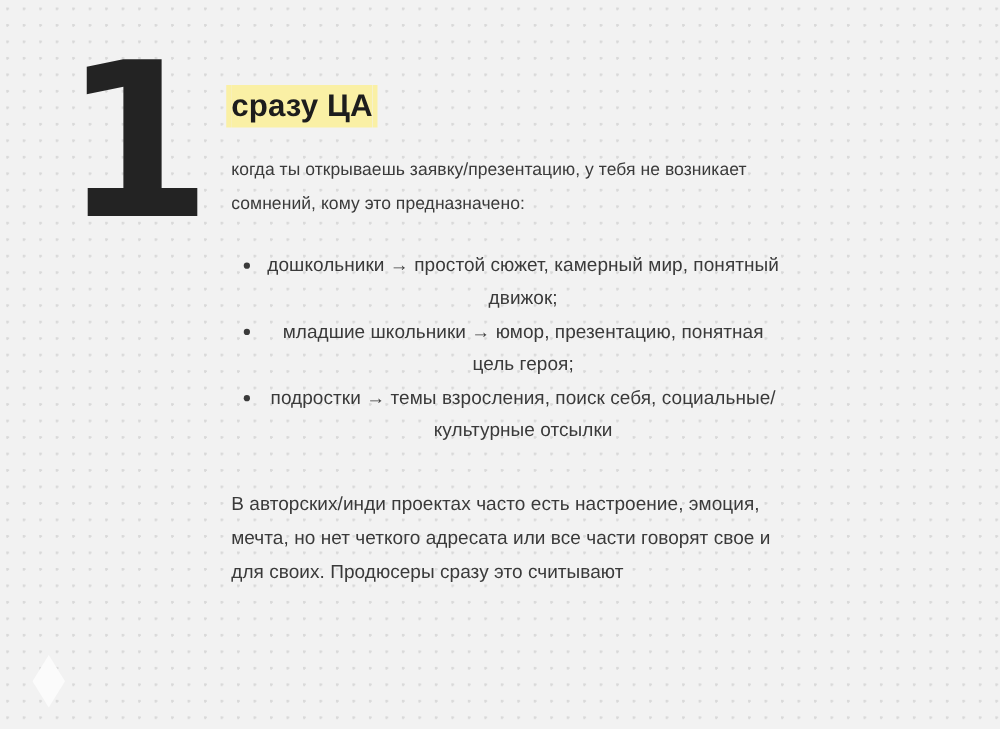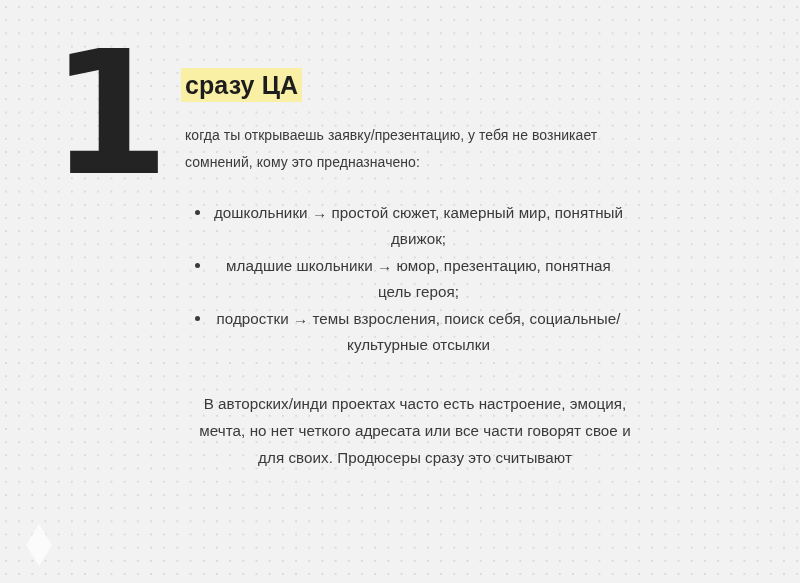--- a/index.html
+++ b/index.html
@@ -97,21 +97,20 @@
     background-color: #3a3a3a;
   }
 
   .outro {
     margin: 32px 0 0 0;
     font-size: 15.2px;
     line-height: 27px;
     color: #3a3a3a;
     letter-spacing: 0.05px;
     width: 460px;
-    text-align: center;
   }
 
   
   .watermark {
     position: absolute;
     left: 26px;
     top: 524px;
     width: 26px;
     height: 42px;
   }

